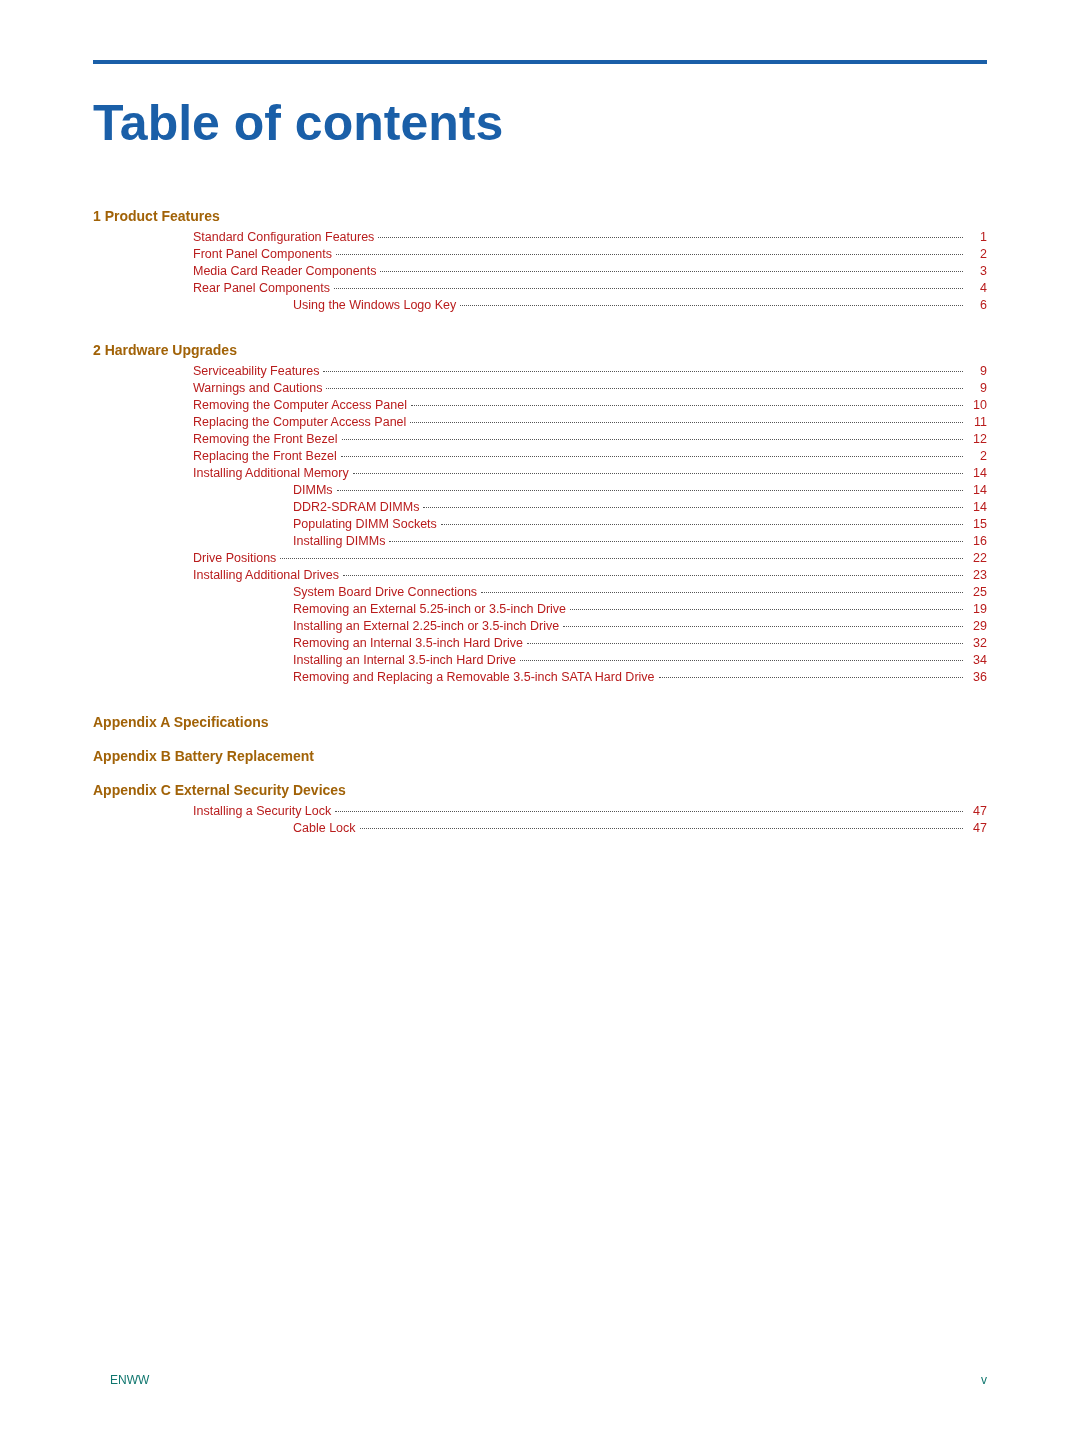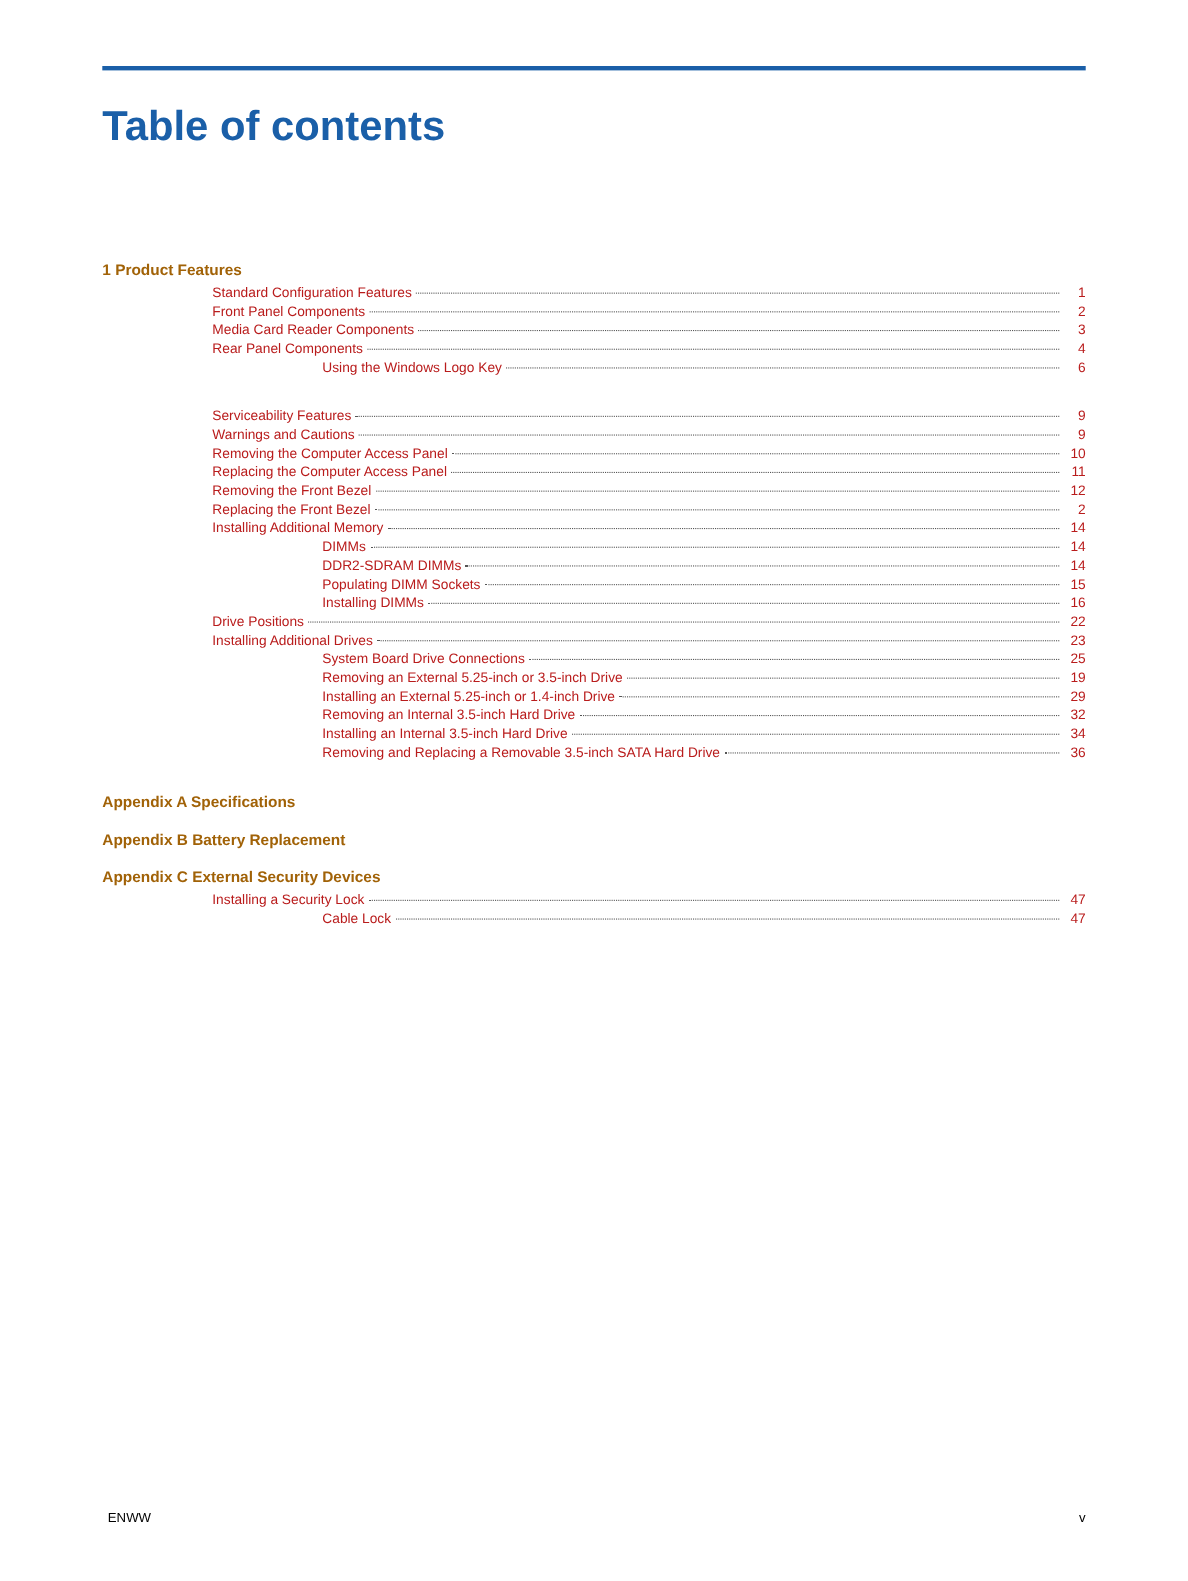--- a/index.html
+++ b/index.html
@@ -25,24 +25,24 @@
     }
 
     .top-border {
       width: 100%;
       height: 4px;
       background: #1a5fa8;
       margin-bottom: 30px;
     }
 
     .page-title {
-      font-size: 38px;
+      font-size: 50px;
       font-weight: bold;
       color: #1a5fa8;
-      margin-bottom: 100px;
+      margin-bottom: 56px;
       font-family: Arial, sans-serif;
     }
 
     .section {
       margin-bottom: 30px;
     }
 
     .section-heading {
       font-size: 14px;
       font-weight: bold;
@@ -85,27 +85,27 @@
     .indent-1 { padding-left: 100px; }
     .indent-2 { padding-left: 200px; }
 
     .appendix-section {
       margin-bottom: 18px;
     }
 
     .footer {
       position: absolute;
       bottom: 50px;
-      left: 98px;
+      left: 110px;
       right: 93px;
       display: flex;
       justify-content: space-between;
       align-items: center;
       font-size: 12px;
-      color: #000000;
+      color: #0f766e;
       font-family: Arial, sans-serif;
     }
   </style>
 </head>
 <body>
 
 <div class="page">
   <div class="top-border"></div>
 
   <h1 class="page-title">Table of contents</h1>
@@ -137,20 +137,23 @@
         </div>
         <div class="toc-entry indent-2">
           <span class="entry-title">Using the Windows Logo Key</span>
           <span class="dots"></span>
           <span class="page-num">6</span>
         </div>
       </div>
   </div>
 
   <div class="section">
+    <div class="section-heading">
+      <span>2  Hardware Upgrades</span>
+    </div>
     <div id="section2-entries">
         <div class="toc-entry indent-1">
           <span class="entry-title">Serviceability Features</span>
           <span class="dots"></span>
           <span class="page-num">9</span>
         </div>
         <div class="toc-entry indent-1">
           <span class="entry-title">Warnings and Cautions</span>
           <span class="dots"></span>
           <span class="page-num">9</span>
@@ -214,21 +217,21 @@
           <span class="entry-title">System Board Drive Connections</span>
           <span class="dots"></span>
           <span class="page-num">25</span>
         </div>
         <div class="toc-entry indent-2">
           <span class="entry-title">Removing an External 5.25-inch or 3.5-inch Drive</span>
           <span class="dots"></span>
           <span class="page-num">19</span>
         </div>
         <div class="toc-entry indent-2">
-          <span class="entry-title">Installing an External 5.25-inch or 1.4-inch Drive</span>
+          <span class="entry-title">Installing an External 2.25-inch or 3.5-inch Drive</span>
           <span class="dots"></span>
           <span class="page-num">29</span>
         </div>
         <div class="toc-entry indent-2">
           <span class="entry-title">Removing an Internal 3.5-inch Hard Drive</span>
           <span class="dots"></span>
           <span class="page-num">32</span>
         </div>
         <div class="toc-entry indent-2">
           <span class="entry-title">Installing an Internal 3.5-inch Hard Drive</span>

